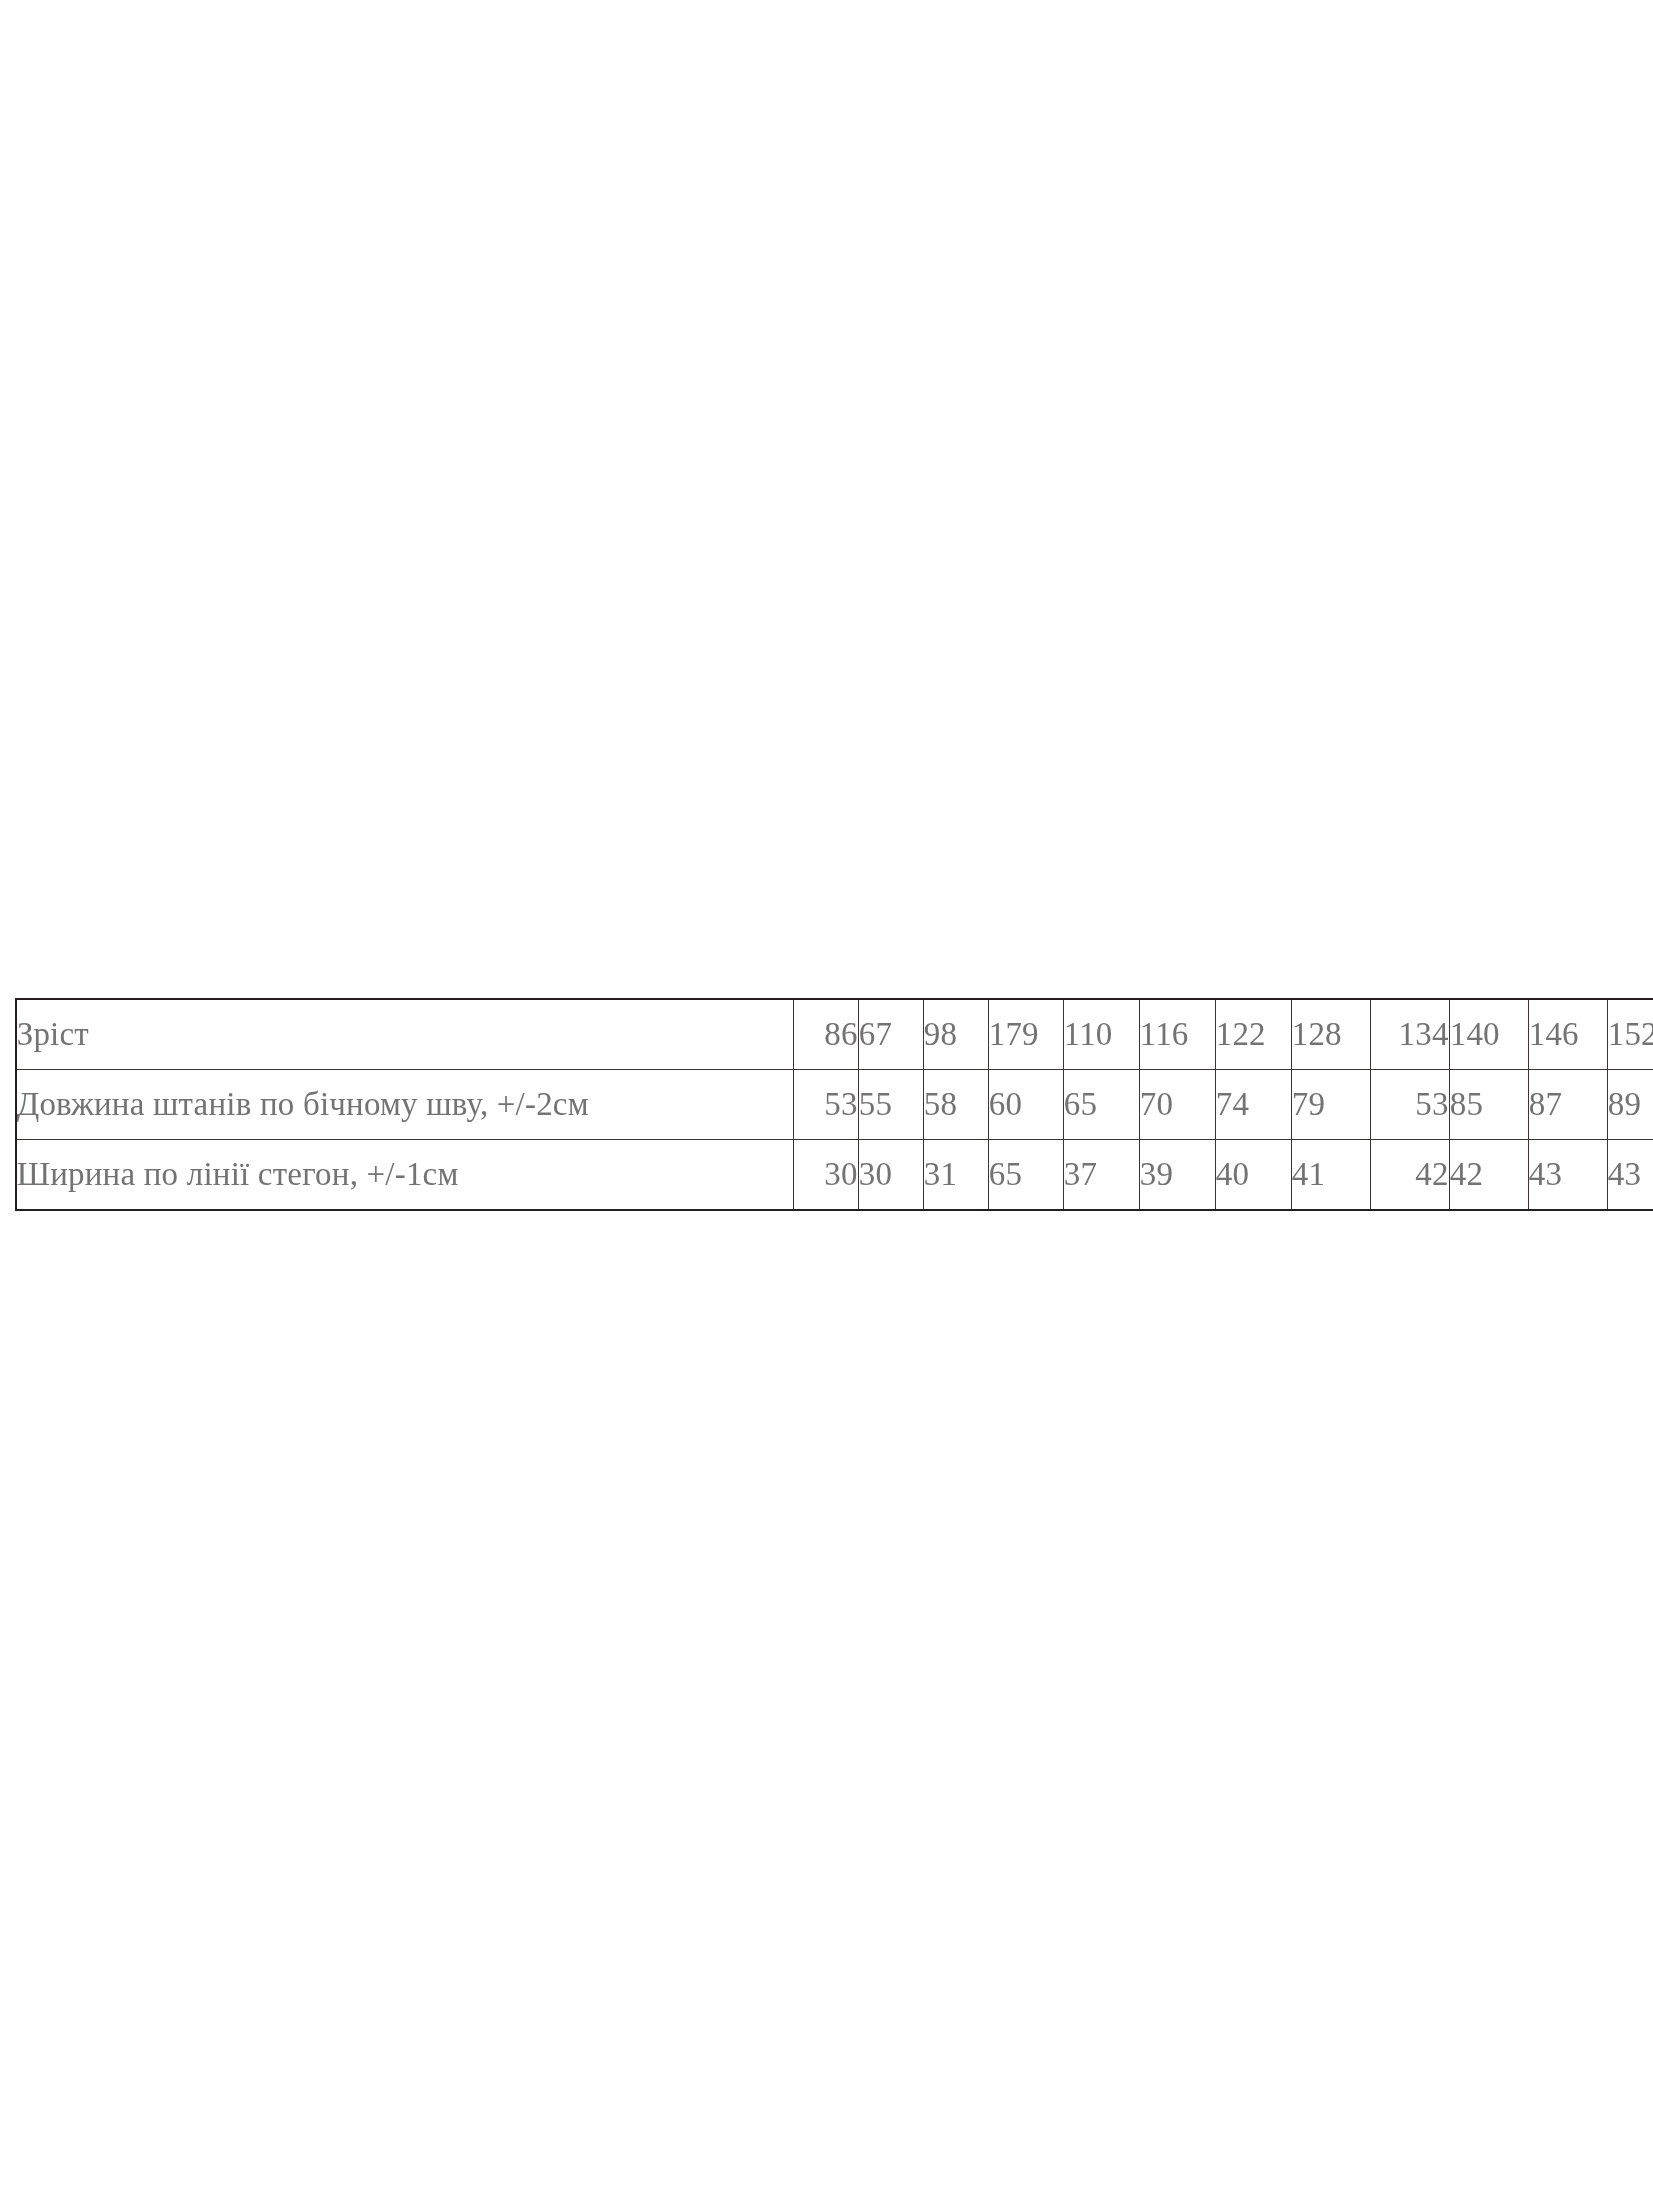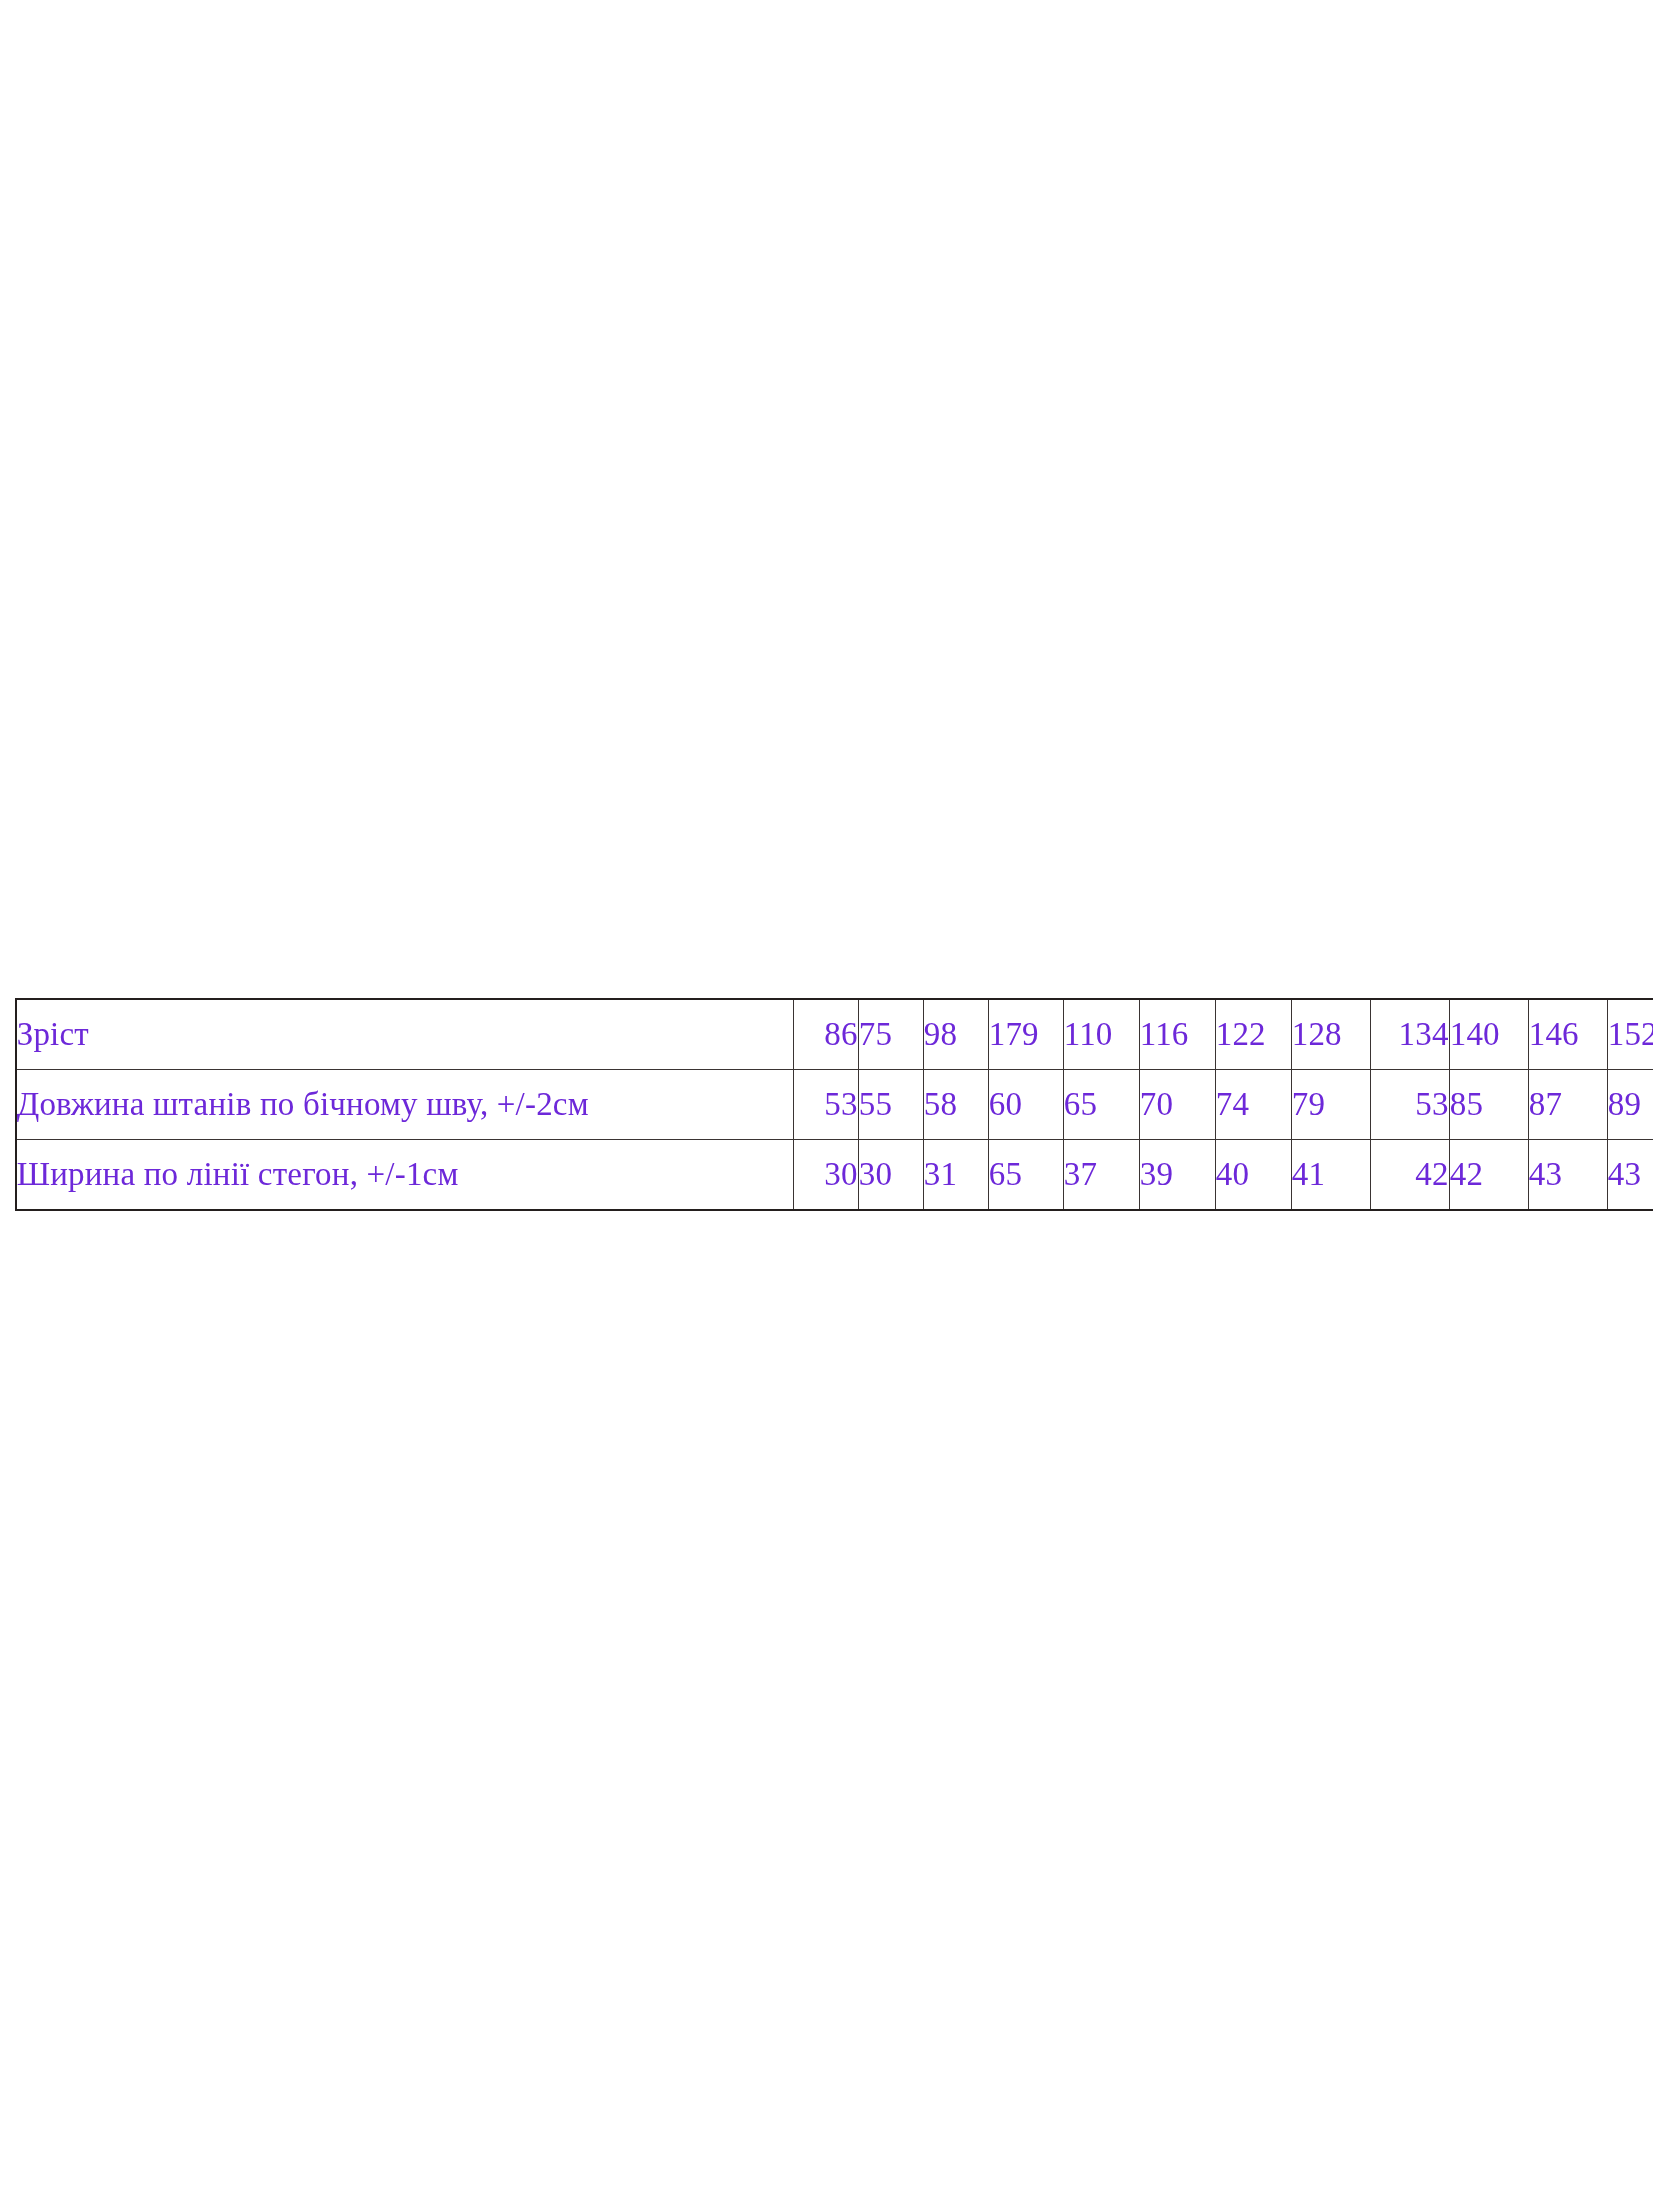--- a/index.html
+++ b/index.html
@@ -31,21 +31,21 @@
     border: 2.5px solid #241f1e;
   }
 
   table.size-table td {
     border: 1.6px solid #3a3433;
     padding: 0;
     height: 69px;
     vertical-align: middle;
     font-size: 33px;
     line-height: 1.1;
-    color: #6d28d9;
+    color: #737373;
     letter-spacing: 0.2px;
   }
 
   td.label-cell {
     width: 776px;
     padding-left: 9.8px;
     text-align: left;
     white-space: nowrap;
     font-size: 33px;
   }
@@ -74,21 +74,21 @@
 </head>
 <body>
 
 <div class="table-wrap">
   <table class="size-table">
     <tbody>
 
       <tr>
         <td class="label-cell">Зріст</td>
         <td class="value-cell c0">86</td>
-        <td class="value-cell c1">75</td>
+        <td class="value-cell c1">67</td>
         <td class="value-cell c2">98</td>
         <td class="value-cell c3">179</td>
         <td class="value-cell c4">110</td>
         <td class="value-cell c5">116</td>
         <td class="value-cell c6">122</td>
         <td class="value-cell c7">128</td>
         <td class="value-cell c8">134</td>
         <td class="value-cell c9">140</td>
         <td class="value-cell c10">146</td>
         <td class="value-cell c11">152</td>

